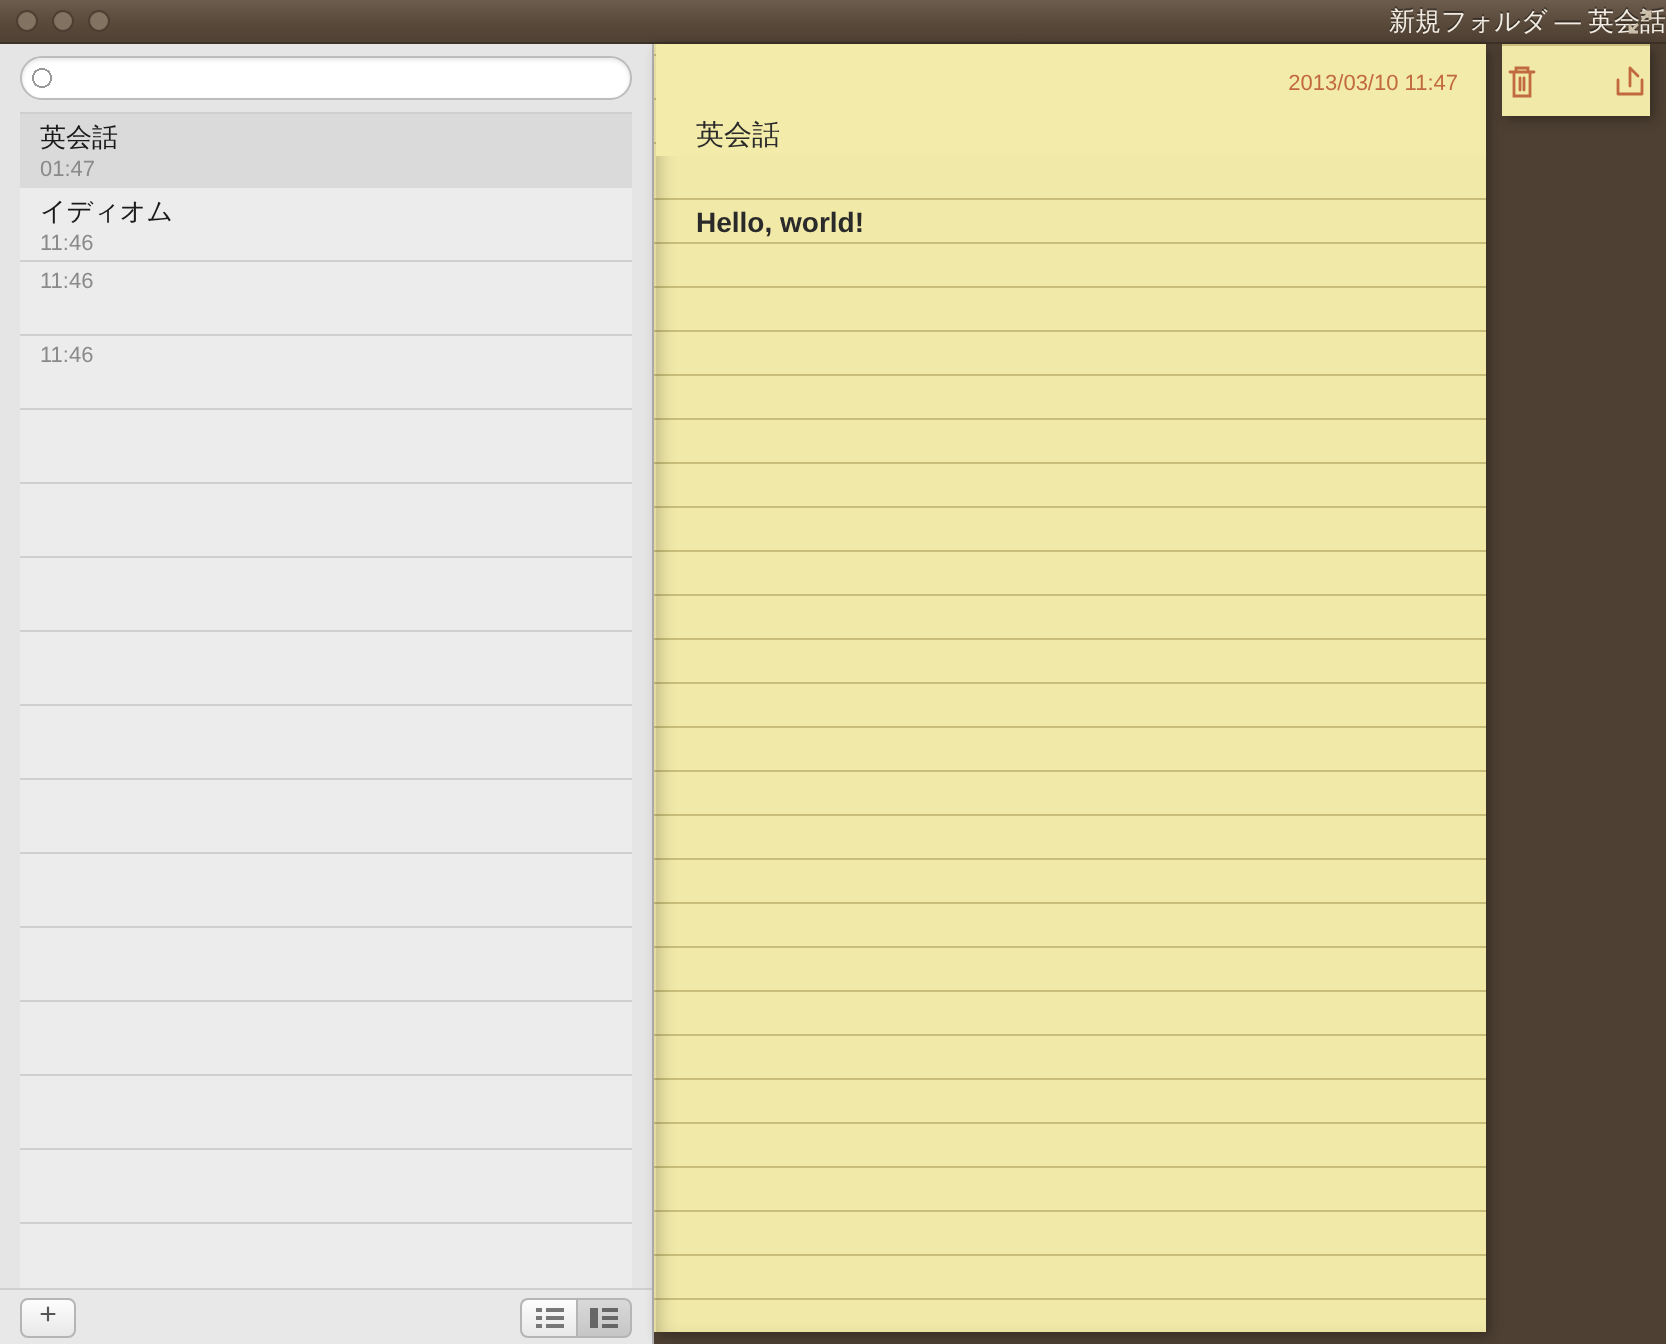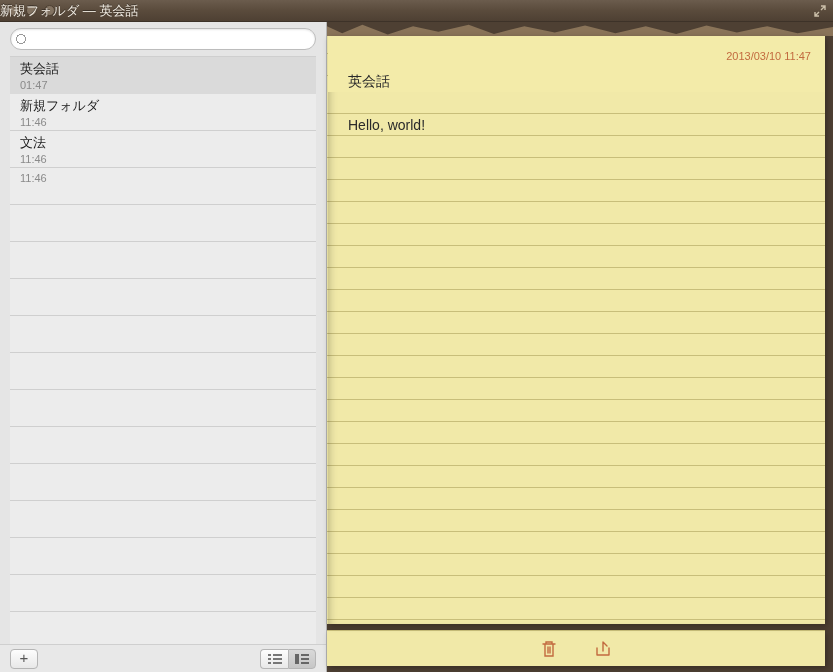--- a/index.html
+++ b/index.html
@@ -8,21 +8,21 @@
 
   
   .titlebar {
     height: 22px; width: 100%;
     background: linear-gradient(to bottom, #6b5c4d 0%, #5a4b3c 50%, #4e4033 100%);
     display: flex; align-items: center; position: relative;
     border-bottom: 1px solid #3d3228;
   }
   .traffic-lights { display: flex; gap: 7px; padding-left: 8px; }
   .tl { width: 11px; height: 11px; border-radius: 50%; background: #8a7a68; border: 1px solid #4a3d30; opacity: 0.85; }
-  .title-text { position: absolute; left: 0; right: 0; text-align: left; font-size: 13px; color: #f1ece3; text-shadow: 0 -1px 0 rgba(0,0,0,0.4); pointer-events: none; }
+  .title-text { position: absolute; left: 0; right: 0; text-align: right; font-size: 13px; color: #f1ece3; text-shadow: 0 -1px 0 rgba(0,0,0,0.4); pointer-events: none; }
   .fullscreen-icon { position: absolute; right: 6px; top: 4px; width: 14px; height: 14px; }
 
   .body-area { flex: 1; display: flex; background: #eaeaea; }
 
   
   .sidebar {
     width: 327px; height: 100%; display: flex; flex-direction: column;
     background: #e5e5e5; border-right: 1px solid #b5b5b5;
   }
   .search-wrap { padding: 6px 10px; }
@@ -58,21 +58,21 @@
   .view-seg { display: flex; }
   .seg-btn {
     width: 28px; height: 20px; border: 1px solid #b5b5b5; background: linear-gradient(#fdfdfd, #e8e8e8);
     display: flex; align-items: center; justify-content: center; cursor: pointer;
   }
   .seg-btn:first-child { border-radius: 4px 0 0 4px; border-right: none; }
   .seg-btn:last-child { border-radius: 0 4px 4px 0; }
   .seg-btn.active { background: linear-gradient(#d9d9d9, #c6c6c6); }
 
   
-  .paper-wrap { flex: 1; position: relative; background: #4e4033; display: flex; flex-direction: column; }
+  .paper-wrap { flex: 1; position: relative; background: #4e4033; display: flex; flex-direction: row; }
   .paper-torn {
     height: 14px;
     background: #8a7459;
     clip-path: polygon(0 30%, 3% 80%, 7% 20%, 12% 90%, 17% 30%, 22% 70%, 28% 20%, 33% 85%, 39% 30%, 45% 75%, 51% 25%, 57% 80%, 63% 30%, 69% 85%, 75% 25%, 81% 75%, 87% 30%, 93% 80%, 100% 35%, 100% 100%, 0 100%);
   }
   .paper {
     flex: 1; margin: 0 8px 6px 0; position: relative;
     background-color: #f1e9a8;
     background-image: repeating-linear-gradient(to bottom, transparent 0, transparent 21px, #c8be7a 21px, #c8be7a 22px);
     background-position: 0 56px;
@@ -84,21 +84,21 @@
     background: #f3eba9;
   }
   .paper-date {
     position: absolute; top: 14px; right: 14px; font-size: 11px; color: #c26a3f; z-index: 2;
   }
   .paper-content {
     position: relative; z-index: 2; padding: 34px 20px 0 20px; font-size: 14px; color: #2a2a2a;
     line-height: 22px;
   }
   .paper-title { font-size: 14px; margin-bottom: 22px; line-height: 22px; }
-  .paper-body-line { line-height: 22px; }
+  .paper-body-line { line-height: 22px; font-weight: bold; }
 
   .paper-toolbar {
     height: 36px; display: flex; align-items: center; justify-content: center; gap: 34px;
     background: #f1e9a8; border-top: 1px solid #c8be7a;
     margin: 0 8px 6px 0;
     box-shadow: 2px 2px 6px rgba(0,0,0,0.3);
   }
   .tool-btn { width: 20px; height: 20px; cursor: pointer; color: #c26a3f; }
   .tool-btn svg { width: 100%; height: 100%; }
 </style>
@@ -131,25 +131,24 @@
         </svg>
         <input class="search" type="text" placeholder="" style="">
       </div>
 
       <div class="notes-list">
         <div class="note-item selected">
           <div class="note-title">英会話</div>
           <div class="note-time">01:47</div>
         </div>
         <div class="note-item">
-          <div class="note-title">新規フォルダ</div>
+          <div class="note-title">イディオム</div>
           <div class="note-time">11:46</div>
         </div>
         <div class="note-item">
-          <div class="note-title">文法</div>
           <div class="note-time">11:46</div>
         </div>
         <div class="note-item">
           <div class="note-time">11:46</div>
         </div>
       </div>
 
       <div class="sidebar-footer">
         <div class="add-btn">+</div>
         <div class="view-seg">

